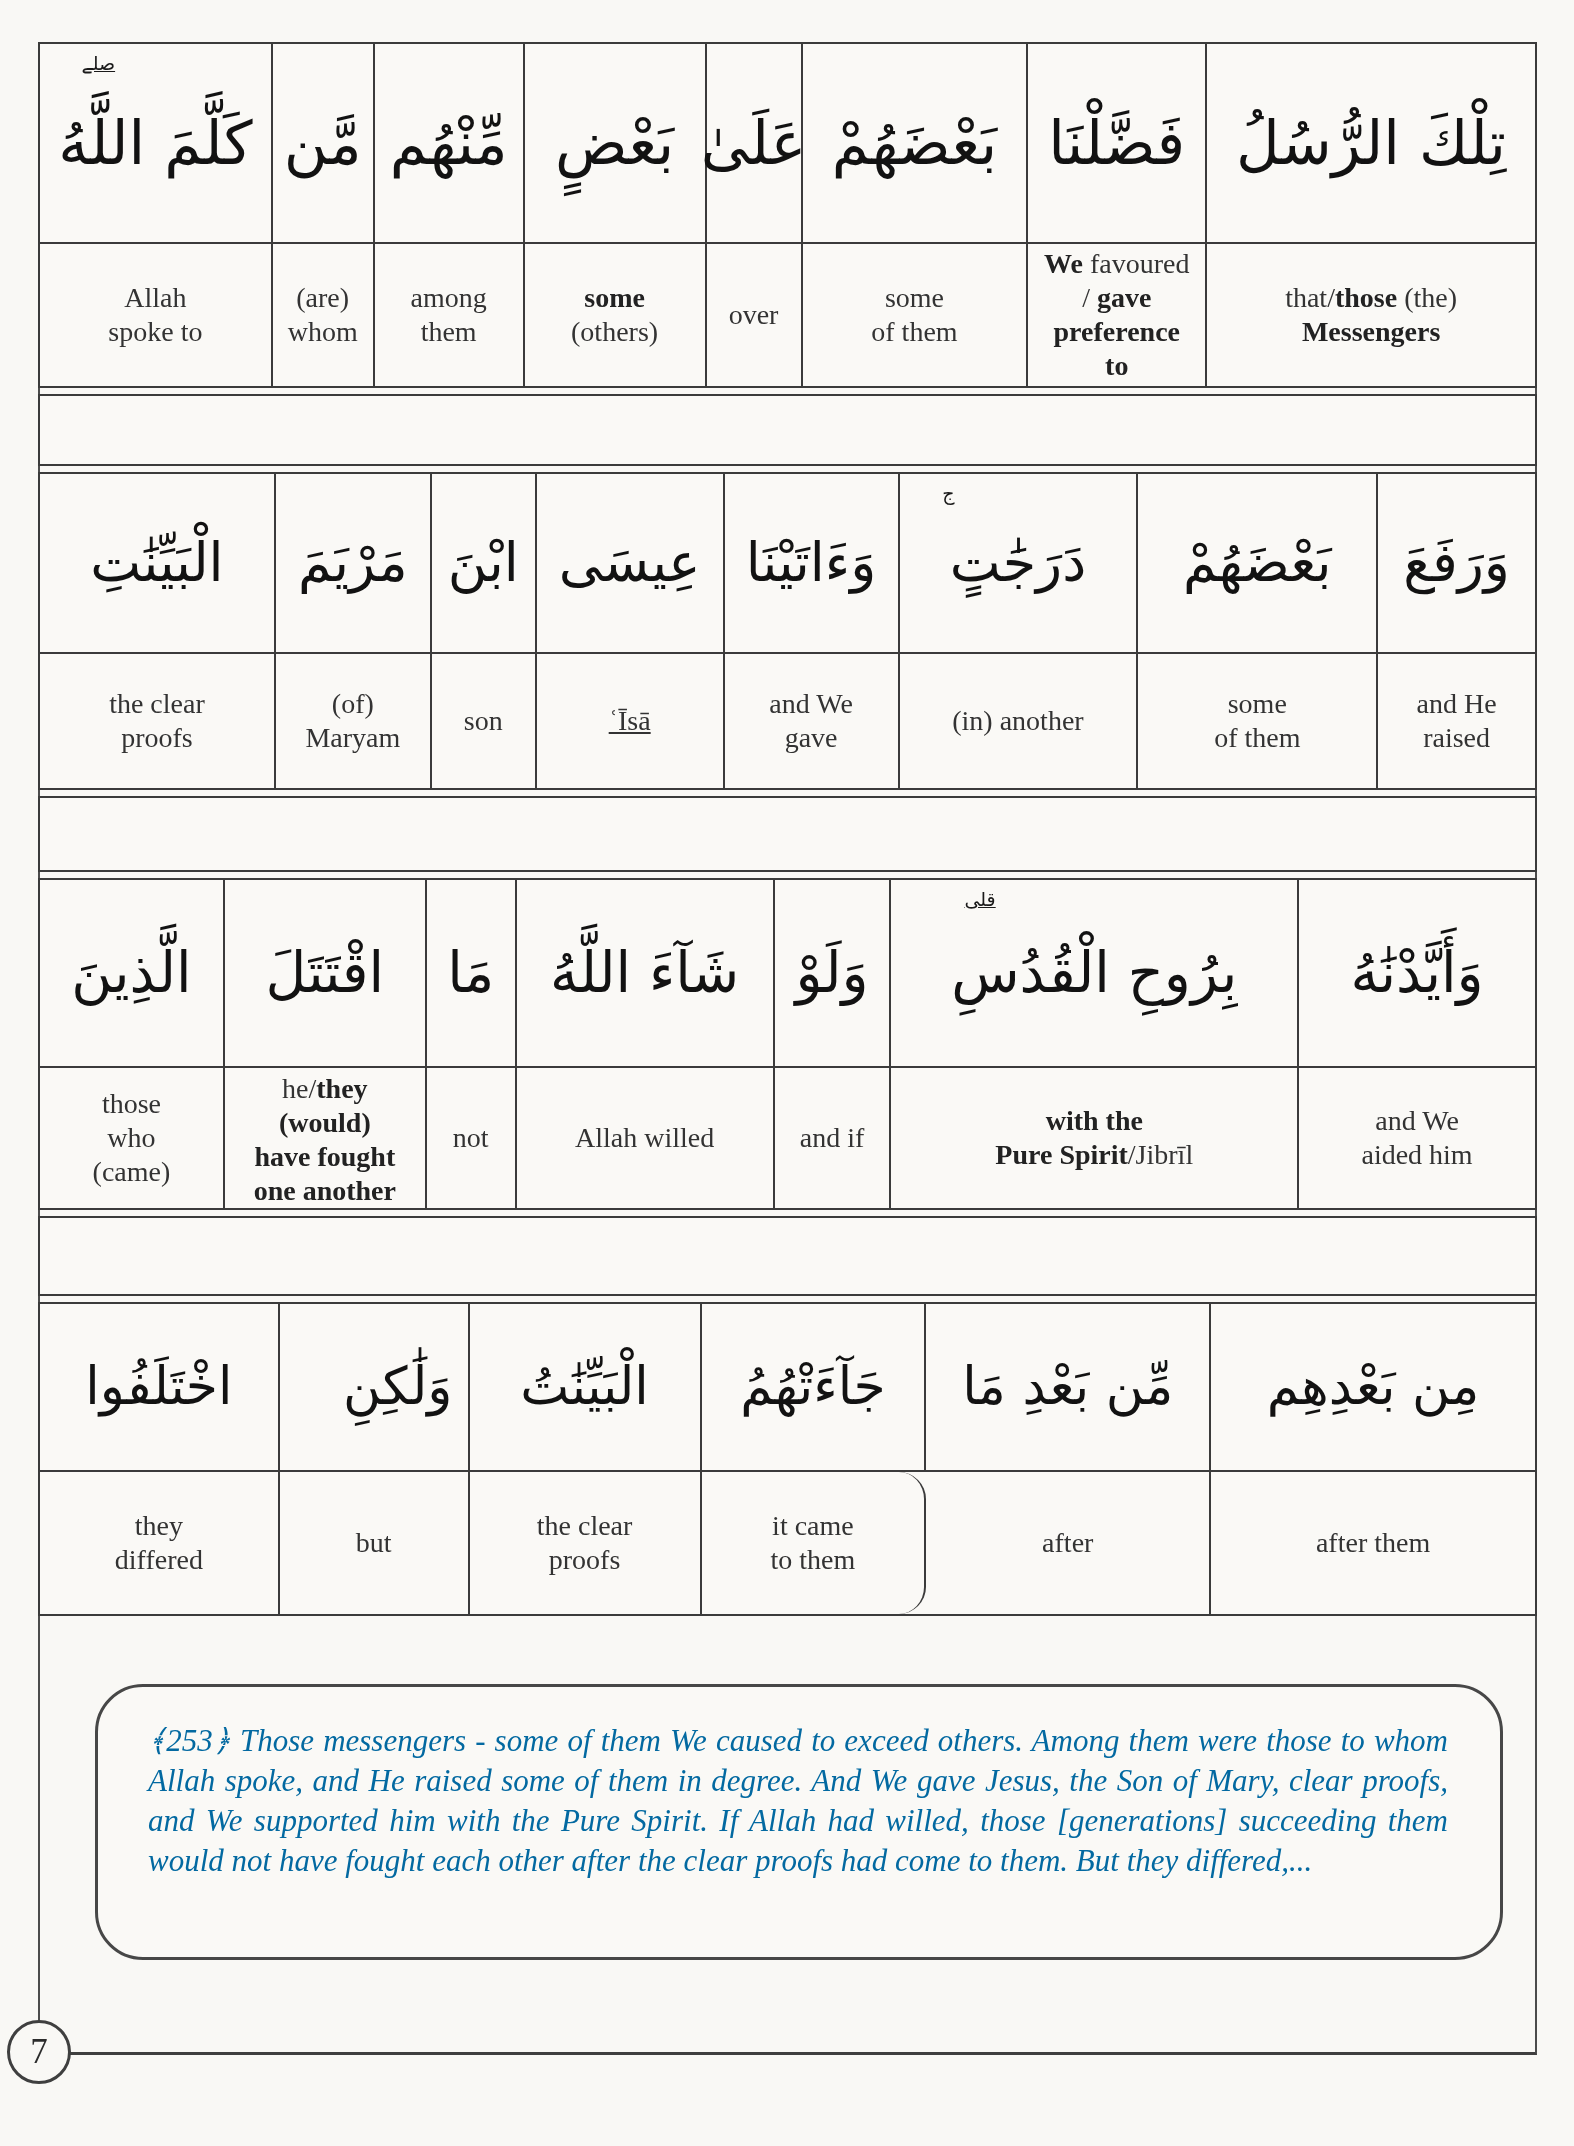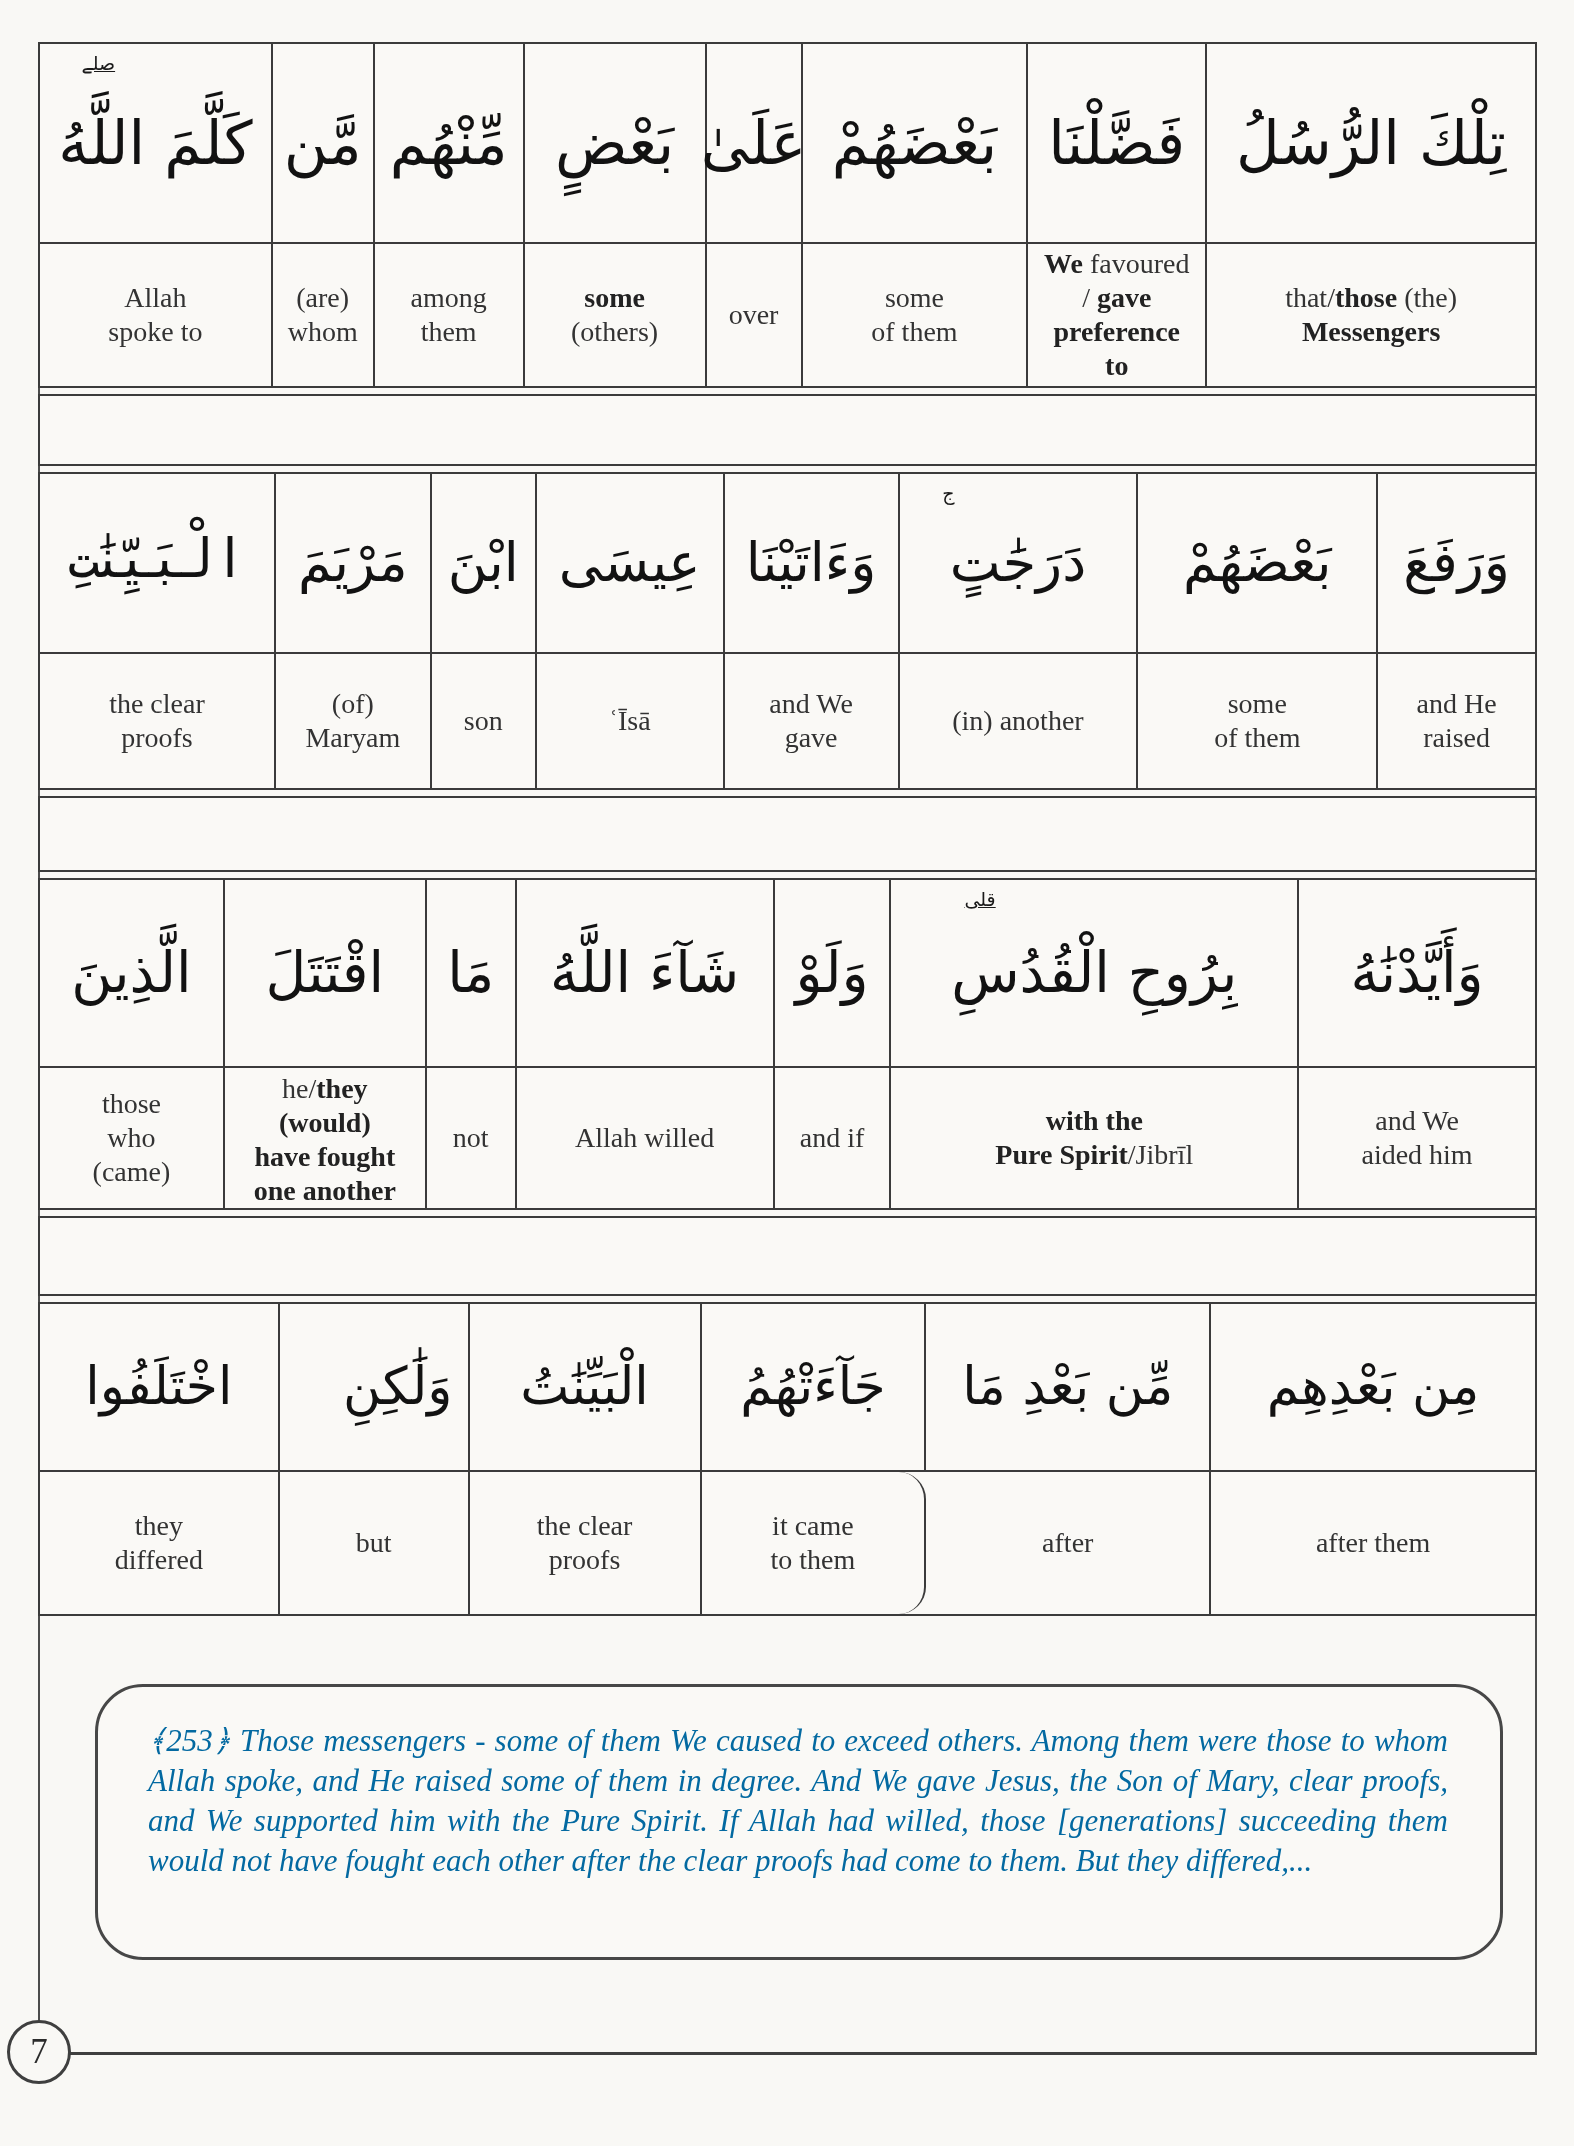--- a/index.html
+++ b/index.html
@@ -169,21 +169,21 @@
               <span class="eline"><span>that/</span><b>those</b><span> (the)</span></span>
               <span class="eline"><b>Messengers</b></span>
             </div>
           </div>
         </div>
       </div>
       <div class="band" style="height: 72px;"></div>
       <div class="block">
         <div class="ar-row" style="height: 180px;">
           <div class="acell" style="width: 15.78%;">
-            <span class="ar" style="font-size: 54px; font-family: Liberation Mono, monospace;">الْبَيِّنَٰتِ</span>
+            <span class="ar" style="font-size: 54px;">الْبَيِّنَٰتِ</span>
           </div>
           <div class="acell" style="width: 10.43%;">
             <span class="ar" style="font-size: 54px;">مَرْيَمَ</span>
           </div>
           <div class="acell" style="width: 7.02%;">
             <span class="ar" style="font-size: 54px;">ابْنَ</span>
           </div>
           <div class="acell" style="width: 12.57%;">
             <span class="ar" style="font-size: 54px;">عِيسَى</span>
           </div>
@@ -212,21 +212,21 @@
             <div>
               <span class="eline"><span>(of)</span></span>
               <span class="eline"><span>Maryam</span></span>
             </div>
           </div>
           <div class="ecell" style="width: 7.02%;">
             <div>
               <span class="eline"><span>son</span></span>
             </div>
           </div>
-          <div class="ecell" style="width: 12.57%;">
+          <div class="ecell" style="width: 12.57%; text-decoration: underline;">
             <div>
               <span class="eline"><span>ʿĪsā</span></span>
             </div>
           </div>
           <div class="ecell" style="width: 11.7%;">
             <div>
               <span class="eline"><span>and We</span></span>
               <span class="eline"><span>gave</span></span>
             </div>
           </div>

